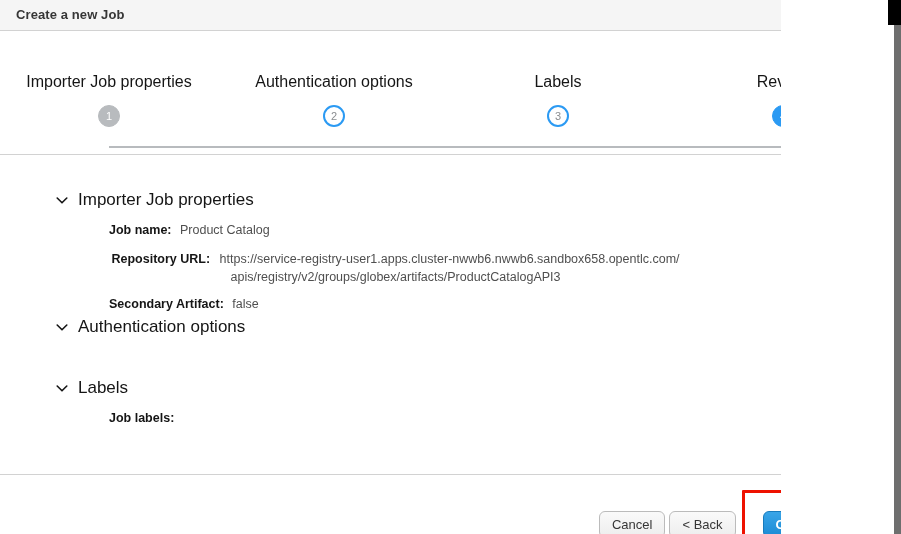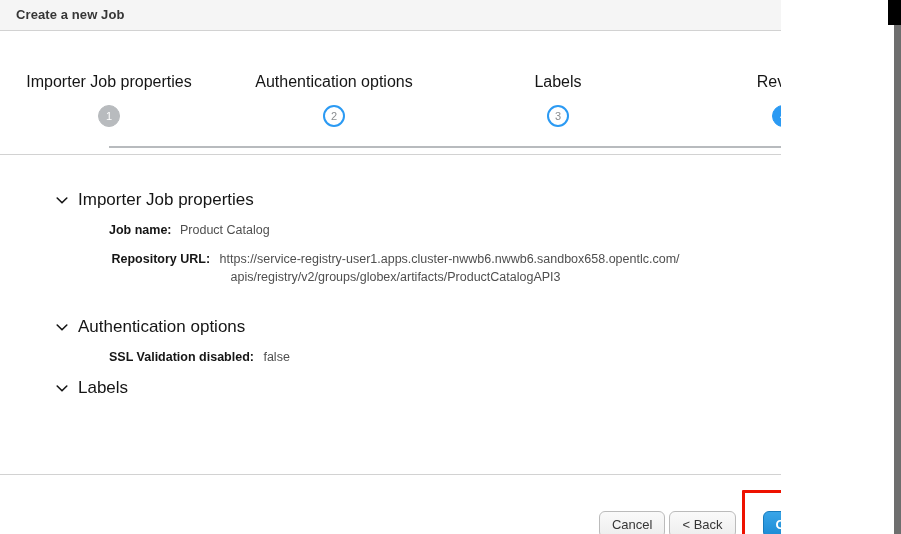--- a/index.html
+++ b/index.html
@@ -297,49 +297,53 @@
       </div>
       <div class="props" style="margin-top:14px; margin-left:54px;">
         <div class="prop-row">
           <span class="prop-key">Job name:</span>
           <span class="prop-val" style="margin-left:5px;">Product Catalog</span>
         </div>
         <div class="prop-row" style="margin-top:11px;text-align:center;">
           <span class="prop-key">Repository URL:</span>
           <span class="prop-val wrapped" style="margin-left:6px;">https://service-registry-user1.apps.cluster-nwwb6.nwwb6.sandbox658.opentlc.com/apis/registry/v2/groups/globex/artifacts/ProductCatalogAPI3</span>
         </div>
+        <div class="prop-row" style="margin-top:10px;">
+          <span class="prop-key">Secondary Artifact:</span>
+          <span class="prop-val" style="margin-left:5px;">false</span>
+        </div>
       </div>
     </div>
 
     <div class="section" style="position:absolute; left:55px; top:162px; width:640px;">
       <div class="section-head">
         <span class="chev">
           <svg width="14" height="14" viewBox="0 0 14 14" aria-hidden="true">
             <path d="M2.2 5 L7 9.8 L11.8 5" stroke="#151515" stroke-width="1.6" fill="none" stroke-linecap="round" stroke-linejoin="round"></path>
           </svg>
         </span>
         <span>Authentication options</span>
       </div>
-      <div class="props" style="margin-top:14px; margin-left:54px;">
-        <div class="prop-row">
-          <span class="prop-key">SSL Validation disabled:</span>
-          <span class="prop-val" style="margin-left:6px;">false</span>
-        </div>
-      </div>
     </div>
 
     <div class="section" style="position:absolute; left:55px; top:223px; width:640px;">
       <div class="section-head">
         <span class="chev">
           <svg width="14" height="14" viewBox="0 0 14 14" aria-hidden="true">
             <path d="M2.2 5 L7 9.8 L11.8 5" stroke="#151515" stroke-width="1.6" fill="none" stroke-linecap="round" stroke-linejoin="round"></path>
           </svg>
         </span>
         <span>Labels</span>
       </div>
+      <div class="props" style="margin-top:14px; margin-left:54px;">
+        <div class="prop-row">
+          <span class="prop-key">Job labels:</span>
+          <span class="prop-val" style="margin-left:5px;"></span>
+        </div>
+      </div>
     </div>
 
   </div>
 
   <div class="wiz-footer">
     <div class="footer-btns">
       <button class="btn btn-secondary">Cancel</button>
       <button class="btn btn-secondary">&lt; Back</button>
       <span class="primary-wrap">
         <button class="btn btn-primary">Create</button>

